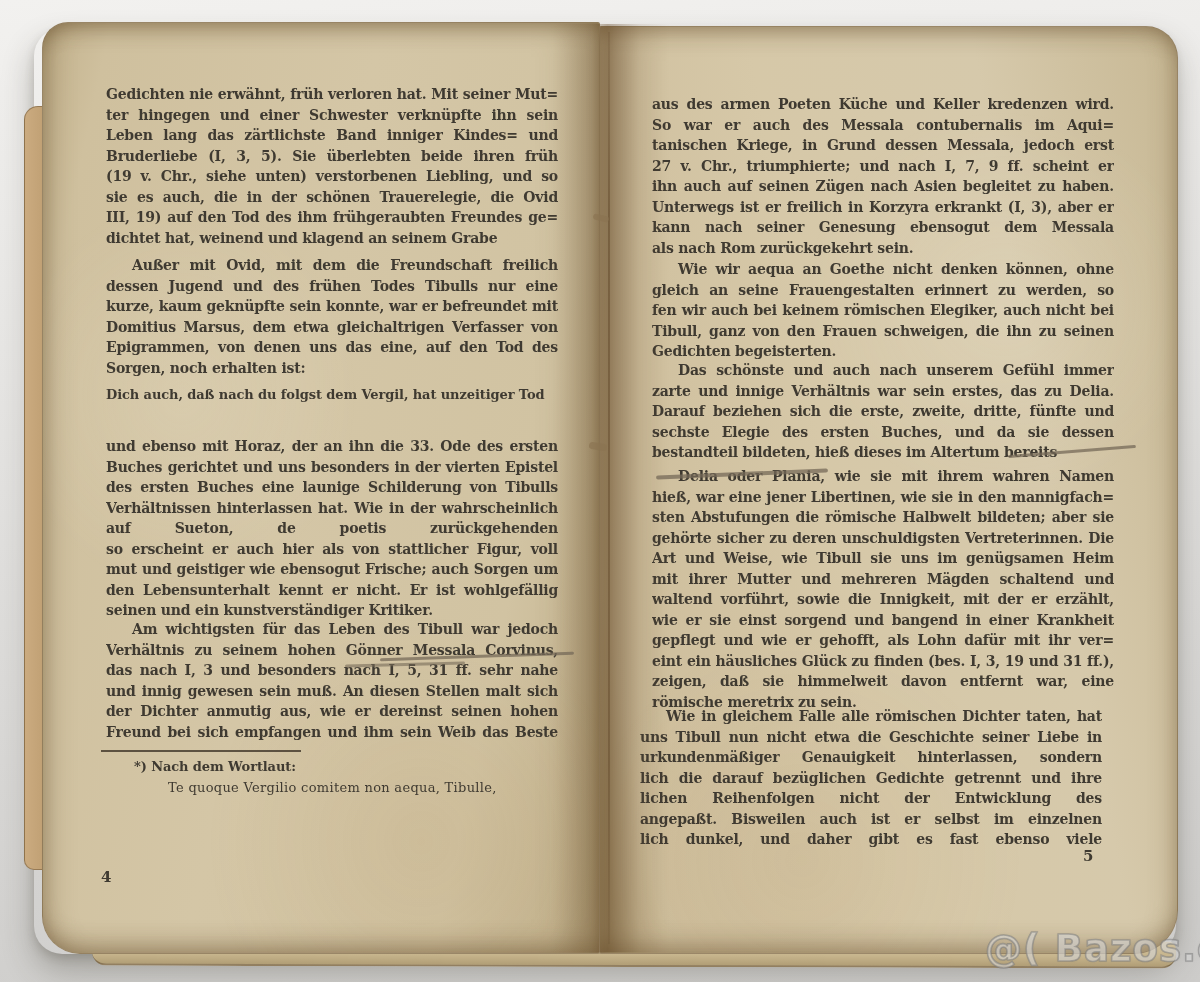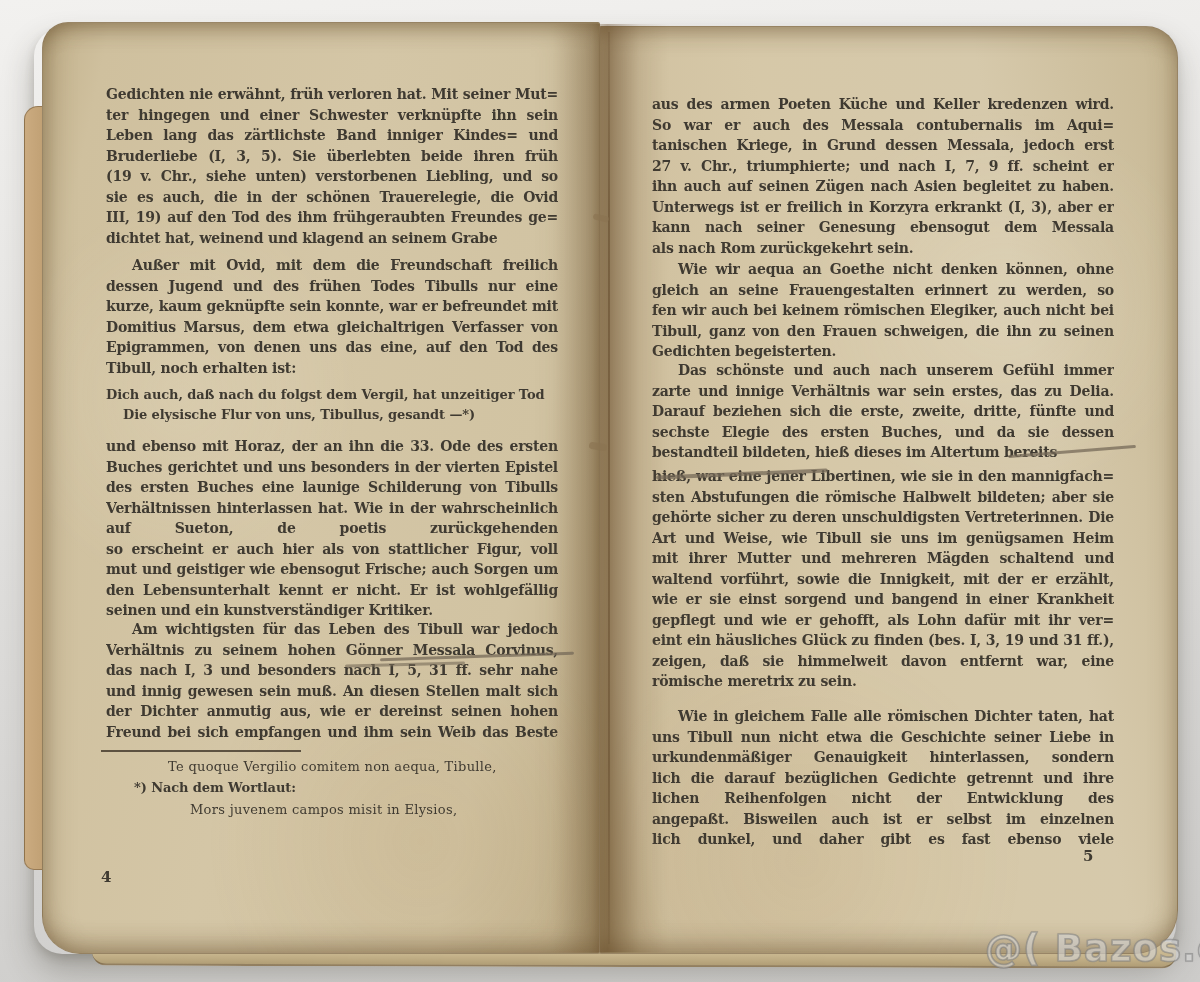--- a/index.html
+++ b/index.html
@@ -116,25 +116,24 @@
         <div class="line j">sie es auch, die in der schönen Trauerelegie, die Ovid (amor.</div>
         <div class="line j">III, 19) auf den Tod des ihm frühgeraubten Freundes ge=</div>
         <div class="line">dichtet hat, weinend und klagend an seinem Grabe stehen.</div>
       </div>
       <div class="block body-block" style="top: 232px; left: 63px; width: 452px;">
         <div class="line j ind">Außer mit Ovid, mit dem die Freundschaft freilich wegen</div>
         <div class="line j">dessen Jugend und des frühen Todes Tibulls nur eine</div>
         <div class="line j">kurze, kaum geknüpfte sein konnte, war er befreundet mit</div>
         <div class="line j">Domitius Marsus, dem etwa gleichaltrigen Verfasser von</div>
         <div class="line j">Epigrammen, von denen uns das eine, auf den Tod des</div>
-        <div class="line">Tibull, noch erhalten ist:</div>
+        <div class="line">Sorgen, noch erhalten ist:</div>
       </div>
       <div class="block verse-block" style="top: 362px; left: 63px; width: 452px;">
         <div class="line">Dich auch, daß nach du folgst dem Vergil, hat unzeitiger Tod in</div>
-        <div class="line" style="padding-left: 17px;">Die elysische Flur von uns, Tibullus, gesandt —*)</div>
       </div>
       <div class="block body-block" style="top: 413px; left: 63px; width: 452px;">
         <div class="line j">und ebenso mit Horaz, der an ihn die 33. Ode des ersten</div>
         <div class="line j">Buches gerichtet und uns besonders in der vierten Epistel</div>
         <div class="line j">des ersten Buches eine launige Schilderung von Tibulls</div>
         <div class="line j">Verhältnissen hinterlassen hat. Wie in der wahrscheinlich</div>
         <div class="line j">auf Sueton, de poetis zurückgehenden Lebensbeschreibung,</div>
         <div class="line j">so erscheint er auch hier als von stattlicher Figur, voll An=</div>
         <div class="line j">mut und geistiger wie ebensogut Frische; auch Sorgen um</div>
         <div class="line j">den Lebensunterhalt kennt er nicht. Er ist wohlgefällig und</div>
@@ -142,23 +141,22 @@
       </div>
       <div class="block body-block" style="top: 596px; left: 63px; width: 452px;">
         <div class="line j ind">Am wichtigsten für das Leben des Tibull war jedoch sein</div>
         <div class="line j">Verhältnis zu seinem hohen Gönner Messala Corvinus,</div>
         <div class="line j">das nach I, 3 und besonders nach I, 5, 31 ff. sehr nahe</div>
         <div class="line j">und innig gewesen sein muß. An diesen Stellen malt sich</div>
         <div class="line j">der Dichter anmutig aus, wie er dereinst seinen hohen</div>
         <div class="line j">Freund bei sich empfangen und ihm sein Weib das Beste</div>
       </div>
       <div class="block footnote-block" style="top: 733px; left: 63px; width: 452px;">
+        <div class="line" style="padding-left: 28px;">*) Nach dem Wortlaut:</div>
         <div class="line latin" style="padding-left: 62px;">Te quoque Vergilio comitem non aequa, Tibulle,</div>
-        <div class="line" style="padding-left: 28px;">*) Nach dem Wortlaut:</div>
-        <div class="line latin" style="padding-left: 84px;">Mors juvenem campos misit in Elysios,</div>
       </div>
     </div>
   <div class="footnote-rule"></div>
   <div class="page-number pn-left">4</div>
 </div>
 
 <div class="page right-page">
   <div class="text-layer">
       <div class="block body-block" style="top: 67px; left: 52px; width: 462px;">
         <div class="line j">aus des armen Poeten Küche und Keller kredenzen wird.</div>
@@ -178,33 +176,34 @@
         <div class="line">Gedichten begeisterten.</div>
       </div>
       <div class="block body-block" style="top: 333px; left: 52px; width: 462px;">
         <div class="line j ind">Das schönste und auch nach unserem Gefühl immer noch</div>
         <div class="line j">zarte und innige Verhältnis war sein erstes, das zu Delia.</div>
         <div class="line j">Darauf beziehen sich die erste, zweite, dritte, fünfte und</div>
         <div class="line j">sechste Elegie des ersten Buches, und da sie dessen Haupt=</div>
         <div class="line">bestandteil bildeten, hieß dieses im Altertum bereits „Delia“.</div>
       </div>
       <div class="block body-block" style="top: 439px; left: 52px; width: 462px;">
+        <div class="line j ind">Delia oder Plania, wie sie mit ihrem wahren Namen</div>
         <div class="line j">hieß, war eine jener Libertinen, wie sie in den mannigfach=</div>
         <div class="line j">sten Abstufungen die römische Halbwelt bildeten; aber sie</div>
         <div class="line j">gehörte sicher zu deren unschuldigsten Vertreterinnen. Die</div>
         <div class="line j">Art und Weise, wie Tibull sie uns im genügsamen Heim</div>
         <div class="line j">mit ihrer Mutter und mehreren Mägden schaltend und</div>
         <div class="line j">waltend vorführt, sowie die Innigkeit, mit der er erzählt,</div>
         <div class="line j">wie er sie einst sorgend und bangend in einer Krankheit</div>
         <div class="line j">gepflegt und wie er gehofft, als Lohn dafür mit ihr ver=</div>
         <div class="line j">eint ein häusliches Glück zu finden (bes. I, 3, 19 und 31 ff.),</div>
         <div class="line j">zeigen, daß sie himmelweit davon entfernt war, eine gemeine</div>
         <div class="line">römische meretrix zu sein.</div>
       </div>
-      <div class="block body-block" style="top: 679px; left: 52px; width: 462px;">
+      <div class="block body-block" style="top: 679px; left: 40px; width: 462px;">
         <div class="line j ind">Wie in gleichem Falle alle römischen Dichter taten, hat</div>
         <div class="line j">uns Tibull nun nicht etwa die Geschichte seiner Liebe in</div>
         <div class="line j">urkundenmäßiger Genauigkeit hinterlassen, sondern absicht=</div>
         <div class="line j">lich die darauf bezüglichen Gedichte getrennt und ihre zeit=</div>
         <div class="line j">lichen Reihenfolgen nicht der Entwicklung des Verhältnisses</div>
         <div class="line j">angepaßt. Bisweilen auch ist er selbst im einzelnen absicht=</div>
         <div class="line j">lich dunkel, und daher gibt es fast ebenso viele verschiedene</div>
       </div>
     </div>
   <div class="page-number pn-right">5</div>

